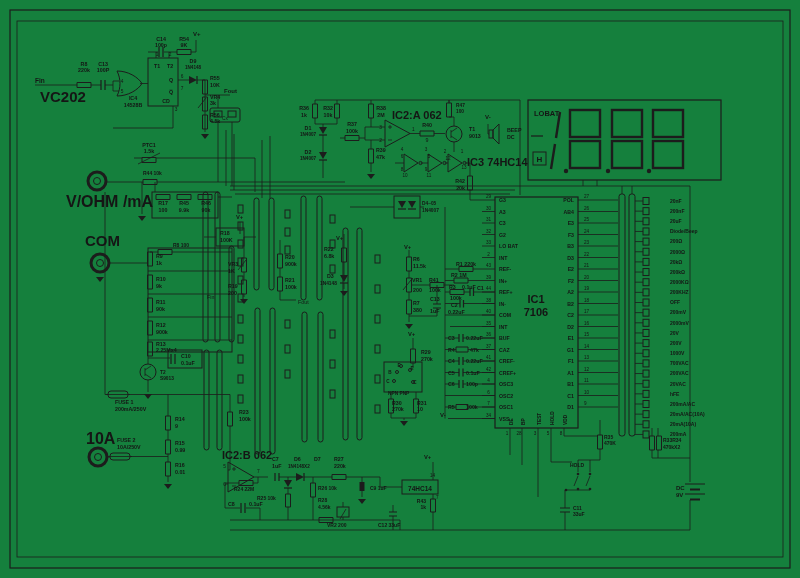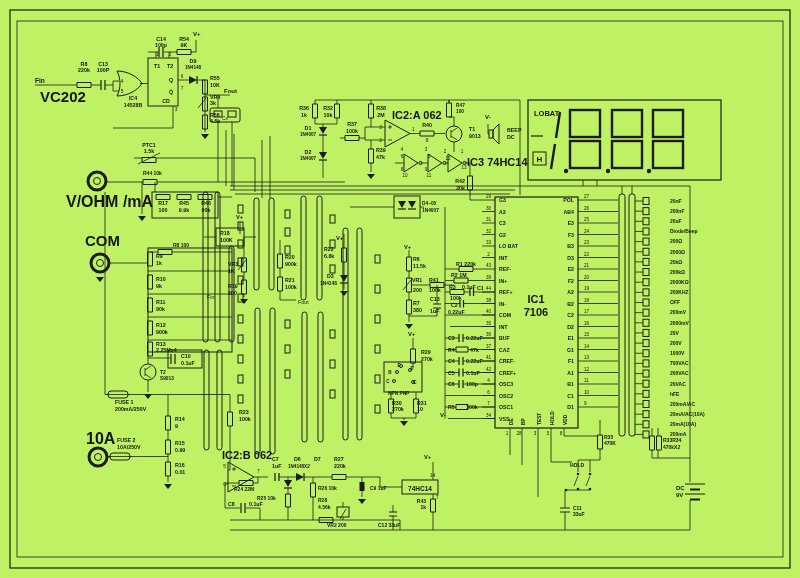--- a/index.html
+++ b/index.html
@@ -1,16 +1,16 @@
 <!DOCTYPE html>
 <html><head>
 <meta charset="utf-8">
 <style>
   html,body{margin:0;padding:0;background:#e9e9e9;}
-  #page{width:800px;height:578px;background:#bef264;position:relative;font-family:"Liberation Sans",sans-serif;}
+  #page{width:800px;height:578px;background:#15803d;position:relative;font-family:"Liberation Sans",sans-serif;}
   svg{display:block}
   svg text{fill:#151515;font-family:"Liberation Sans",sans-serif;}
   .w{stroke:#1c1c1c;stroke-width:0.8;fill:none;}
   .w2{stroke:#1c1c1c;stroke-width:1.2;fill:none;}
   .cmp{stroke:#1c1c1c;stroke-width:1;fill:none;}
   .seg{stroke:#1c1c1c;stroke-width:2.4;fill:none;}
 </style>
 </head>
 <body>
 

